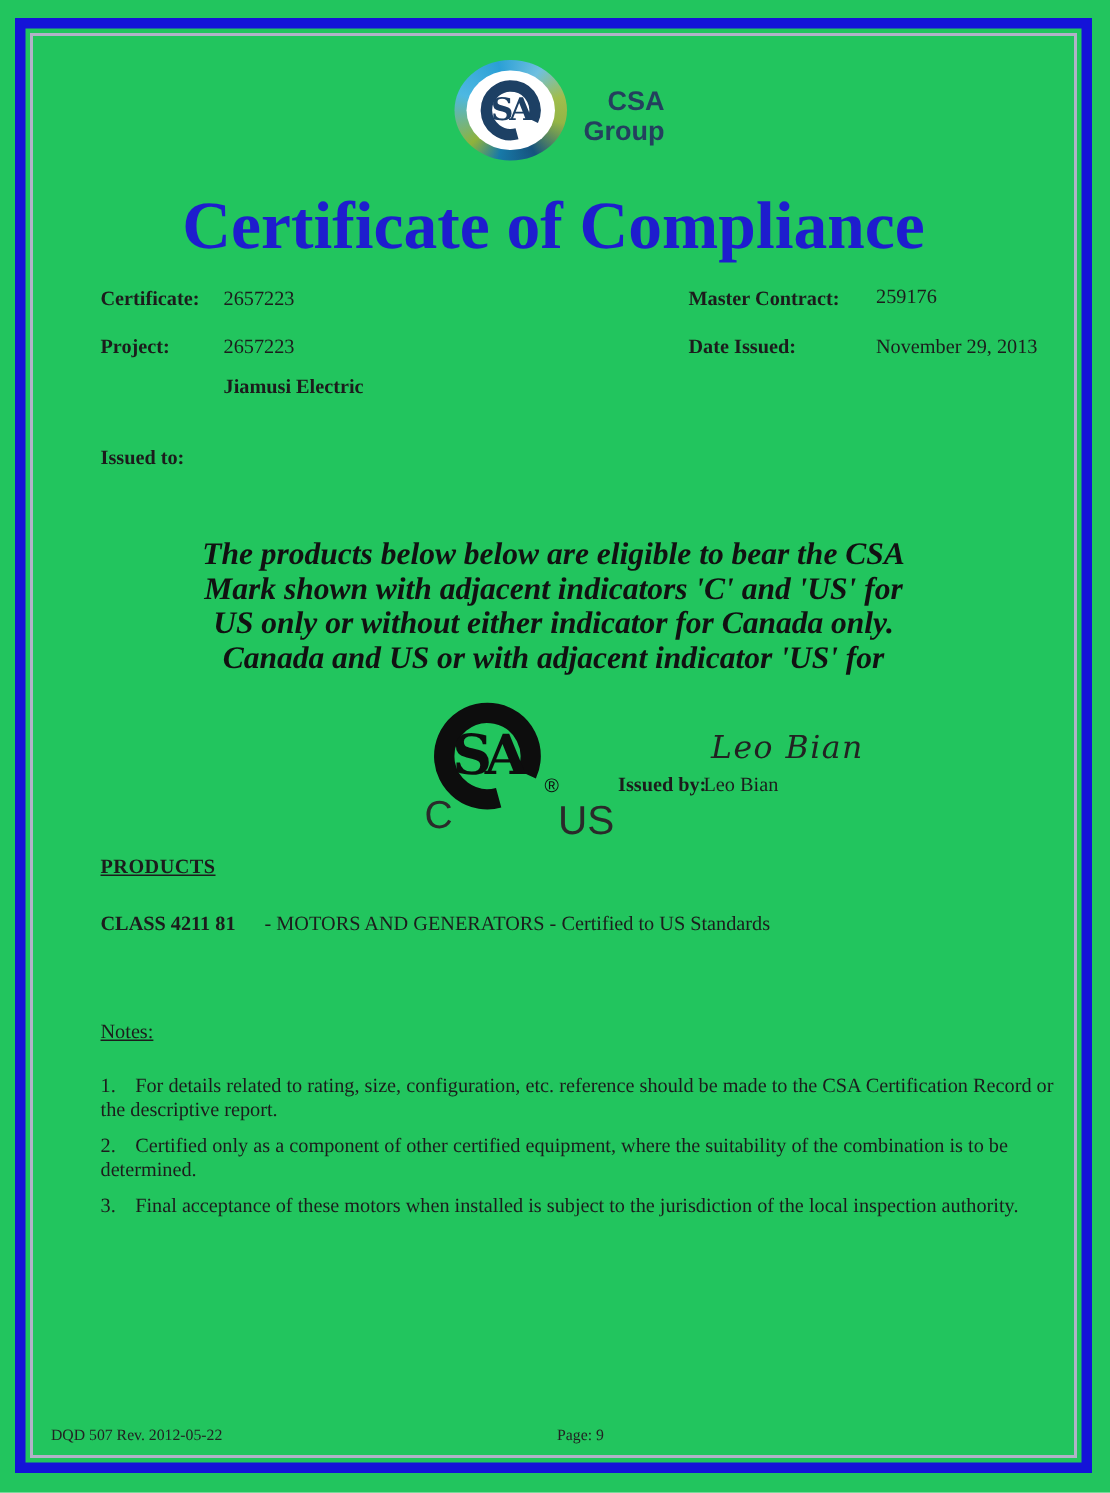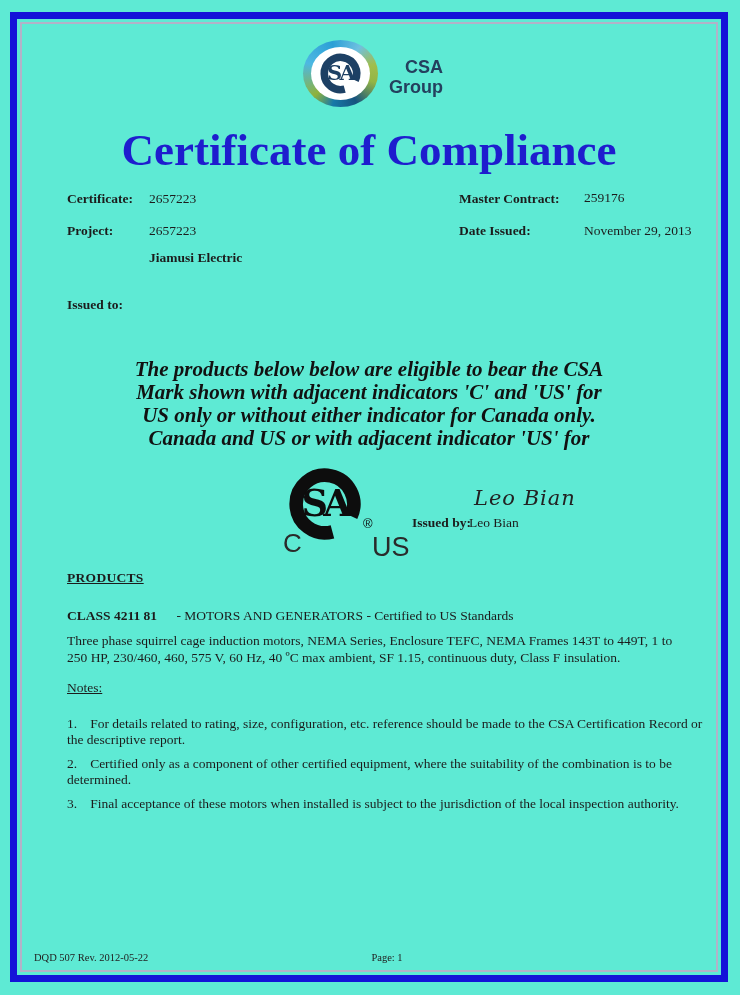--- a/index.html
+++ b/index.html
@@ -1,18 +1,18 @@
 <!DOCTYPE html>
 <html><head>
 <meta charset="utf-8">
 <style>
   html,body{margin:0;padding:0;background:#ffffff;}
   body{width:740px;height:995px;position:relative;overflow:hidden;
        font-family:"Liberation Serif","DejaVu Serif",serif;color:#1c1c1c;}
-  .page{position:absolute;inset:0;background:#5eead4;}
+  .page{position:absolute;inset:0;background:#22c55e;}
   .frame-blue{position:absolute;left:10px;top:12px;right:12px;bottom:13px;border:7px solid #1413d8;}
   .frame-inner{position:absolute;inset:3px;border:2px solid #b2b2c8;}
   .content{position:absolute;inset:0;}
 
   
   .csa-logo{position:absolute;left:281px;top:16px;width:160px;height:70px;}
   .swirl{position:absolute;left:0;top:0;width:75px;height:67px;border-radius:50%;
     background:conic-gradient(from 230deg,#8fb23c,#4db8e2 16%,#2b9fd6 32%,#6fc0e0 46%,
                #a0bd4d 57%,#94b545 65%,#16537e 78%,#1779a8 90%,#8fb23c 100%);}
   .swirl-white{position:absolute;left:8px;top:7px;right:8px;bottom:7px;background:#fff;border-radius:50%;}
@@ -122,26 +122,25 @@
 
         <div class="signature">Leo Bian</div>
         <div class="issuedby-label">Issued by:</div>
         <div class="issuedby-value">Leo Bian</div>
 
         <div class="products-heading">PRODUCTS</div>
         <div class="class-row" style="top:584px;">
           <span class="code">CLASS 4211 81</span>
           <span>- MOTORS AND GENERATORS - Certified to US Standards</span>
         </div>
-        <div class="description">Three phase squirrel cage induction motors, NEMA Series, Enclosure TEFC, NEMA Frames 143T to 449T, 1 to 250 HP, 230/460, 460, 575 V, 60 Hz, 40 ºC max ambient, SF 1.15, continuous duty, Class F insulation.</div>
 
         <div class="notes-heading">Notes:</div>
         <p class="note note1"><span class="num">1.</span><span>For details related to rating, size, configuration, etc. reference should be made to the CSA Certification Record or the descriptive report.</span></p>
         <p class="note note2"><span class="num">2.</span><span>Certified only as a component of other certified equipment, where the suitability of the combination is to be determined.</span></p>
         <p class="note note3"><span class="num">3.</span><span>Final acceptance of these motors when installed is subject to the jurisdiction of the local inspection authority.</span></p>
 
         <div class="footer-left">DQD 507 Rev. 2012-05-22</div>
-        <div class="footer-center">Page: 1</div>
+        <div class="footer-center">Page: 9</div>
 
       </div>
     </div>
   </div>
 </div>
 
 </body></html>

